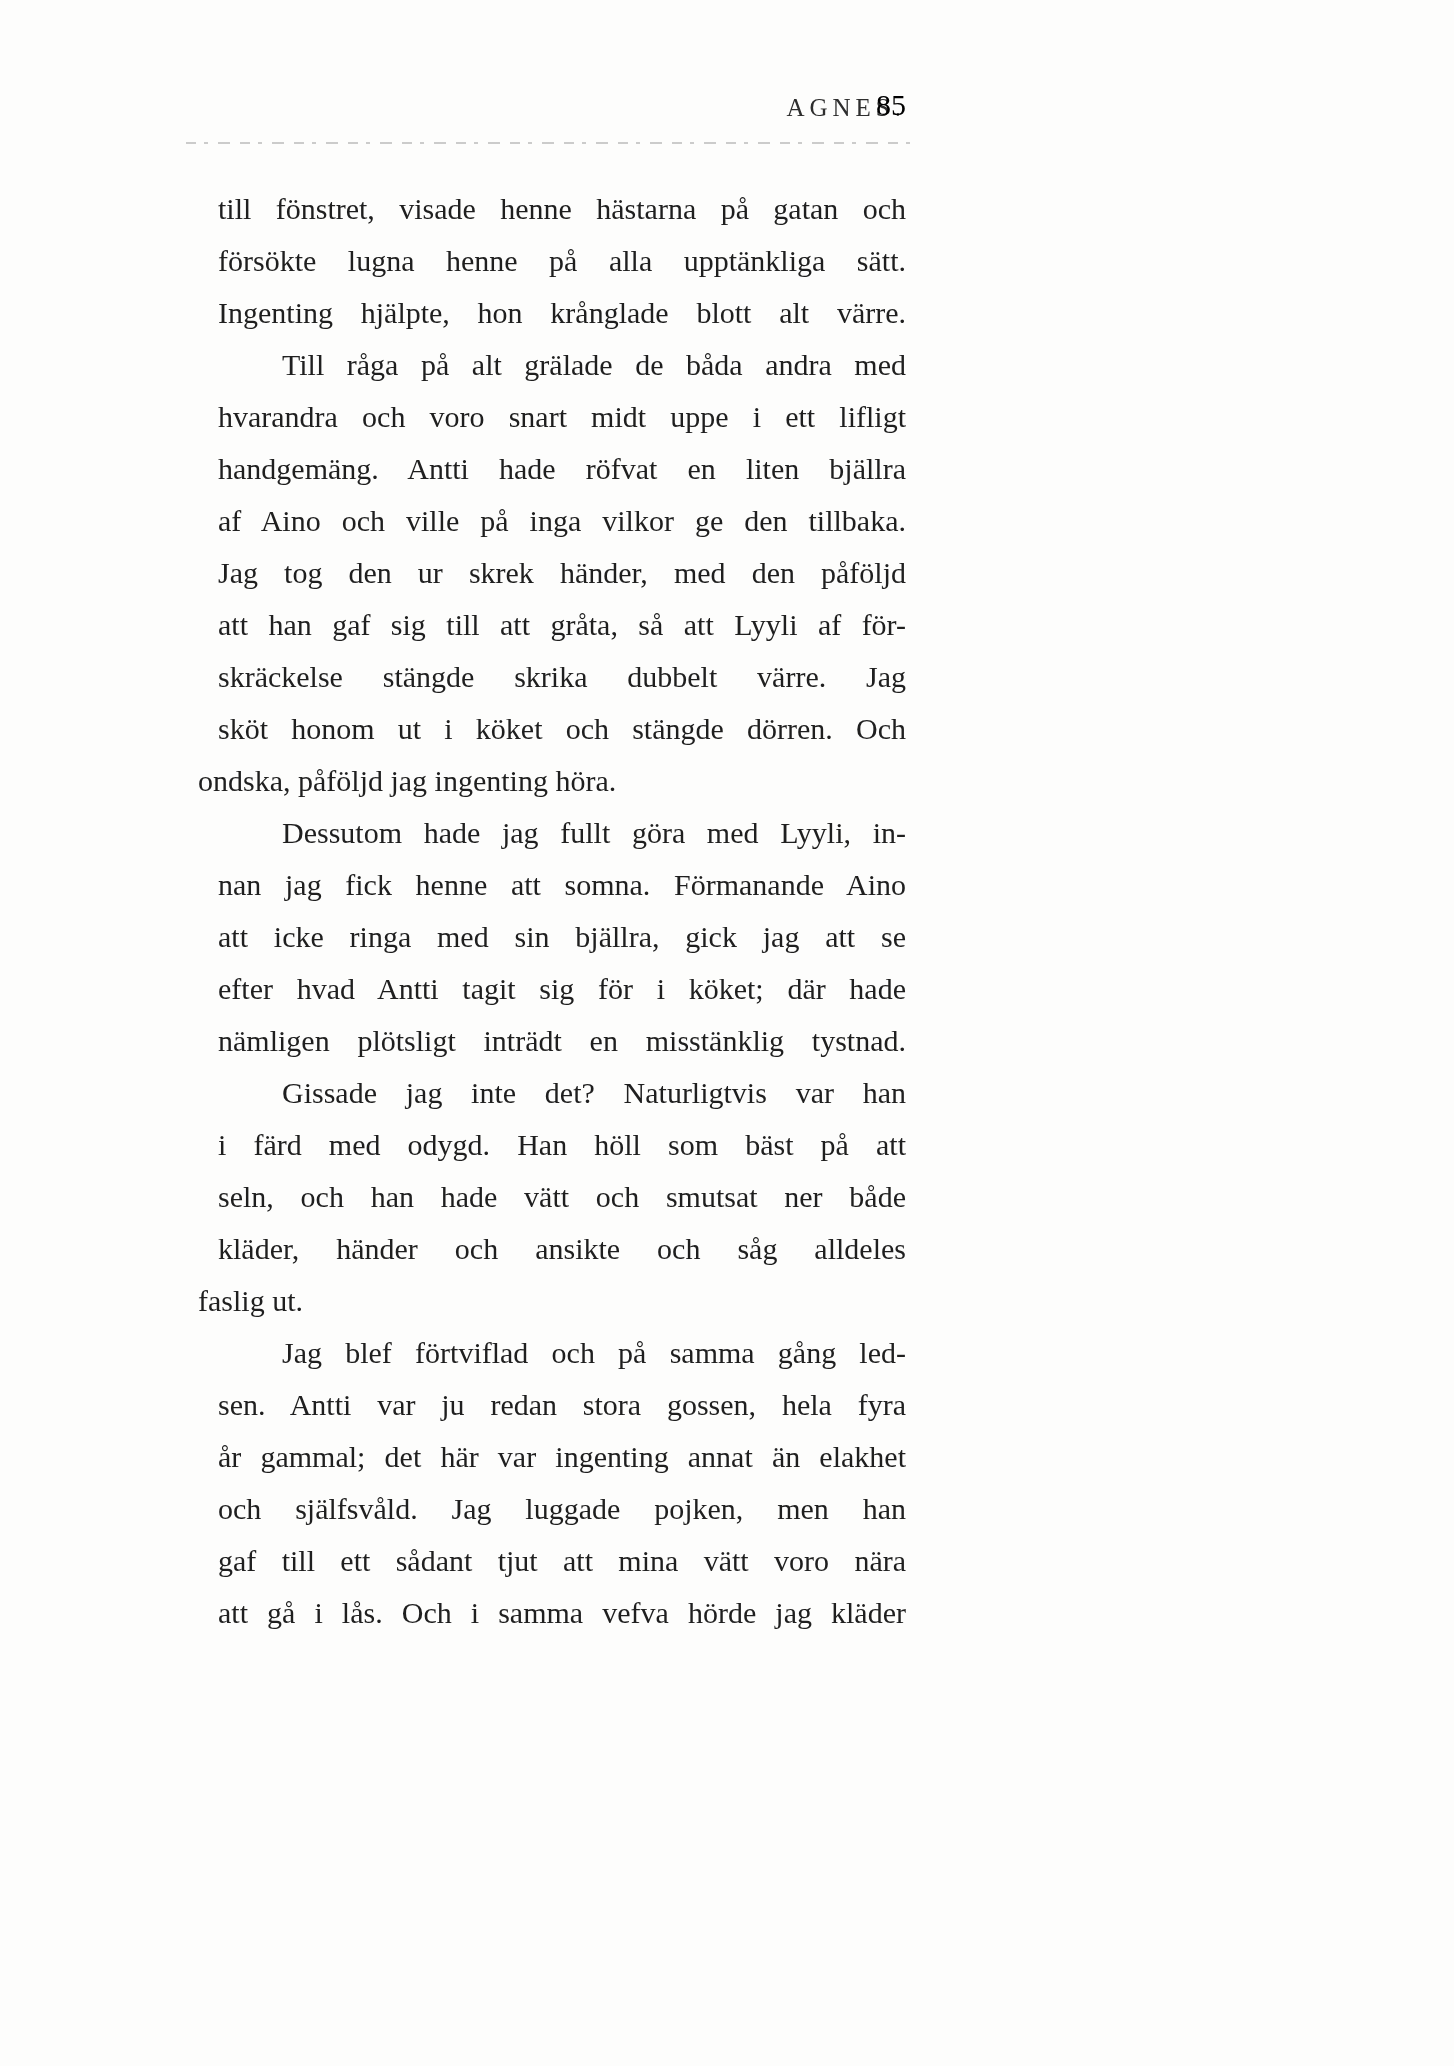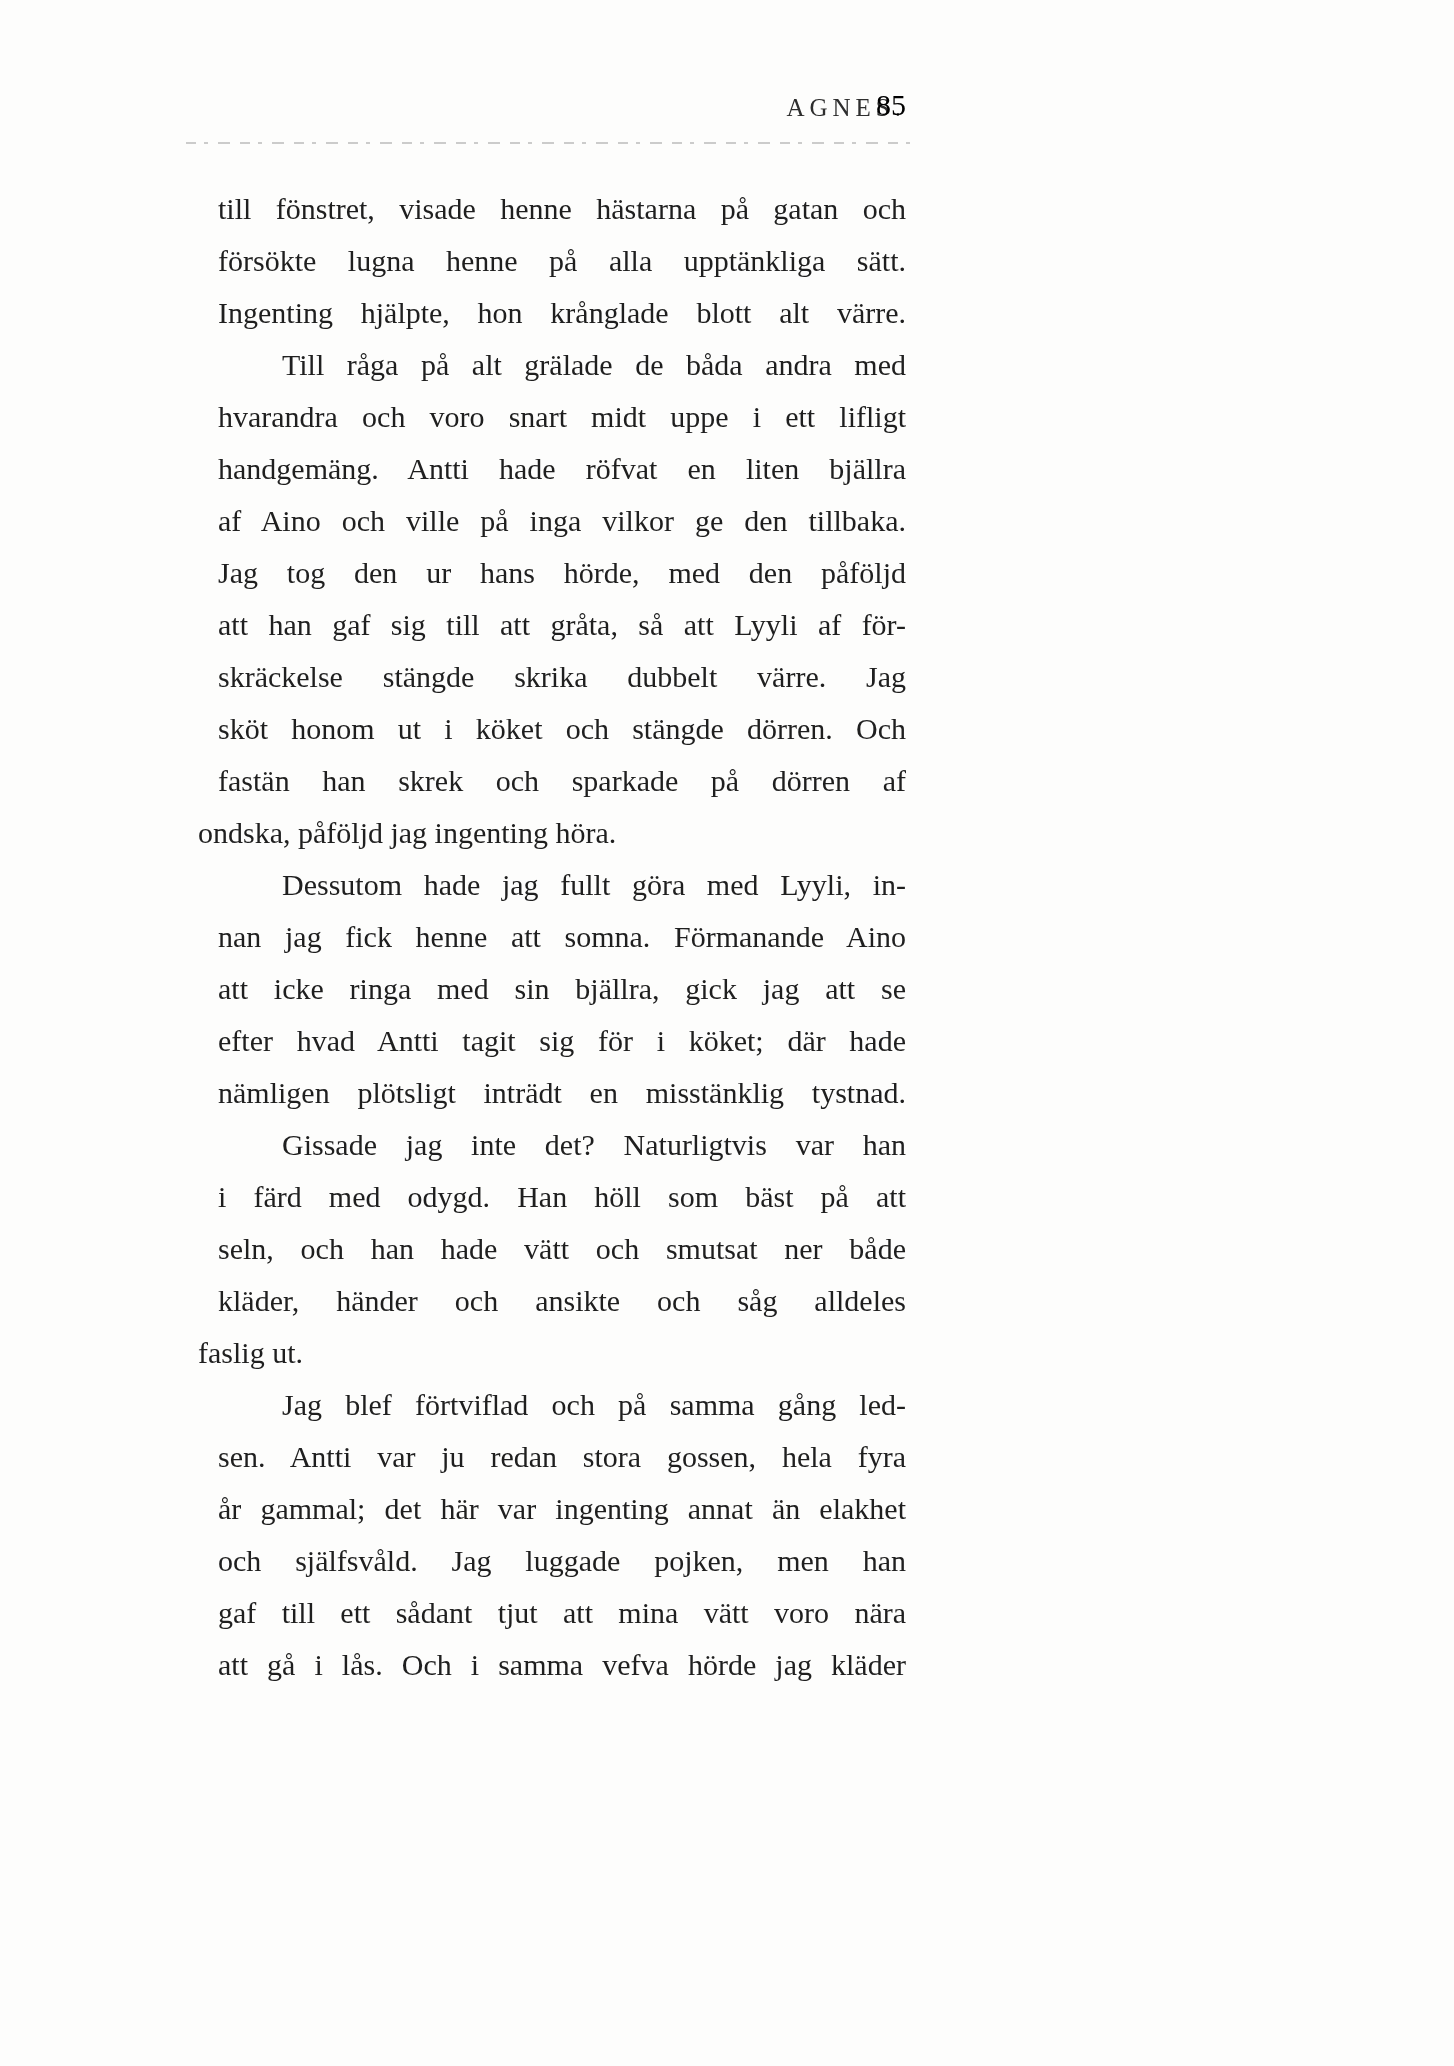--- a/index.html
+++ b/index.html
@@ -92,25 +92,24 @@
       <div class="paragraph">
         <div class="line just">till fönstret, visade henne hästarna på gatan och</div>
         <div class="line just">försökte lugna henne på alla upptänkliga sätt.</div>
         <div class="line just">Ingenting hjälpte, hon krånglade blott alt värre.</div>
       </div>
       <div class="paragraph indent">
         <div class="line just">Till råga på alt grälade de båda andra med</div>
         <div class="line just">hvarandra och voro snart midt uppe i ett lifligt</div>
         <div class="line just">handgemäng. Antti hade röfvat en liten bjällra</div>
         <div class="line just">af Aino och ville på inga vilkor ge den tillbaka.</div>
-        <div class="line just">Jag tog den ur hans hörde, med den påföljd</div>
+        <div class="line just">Jag tog den ur skrek händer, med den påföljd</div>
         <div class="line just">att han gaf sig till att gråta, så att Lyyli af för-</div>
         <div class="line just">skräckelse stängde skrika dubbelt värre. Jag</div>
         <div class="line just">sköt honom ut i köket och stängde dörren. Och</div>
-        <div class="line just">fastän han skrek och sparkade på dörren af</div>
         <div class="line">ondska, påföljd jag ingenting höra.</div>
       </div>
       <div class="paragraph indent">
         <div class="line just">Dessutom hade jag fullt göra med Lyyli, in-</div>
         <div class="line just">nan jag fick henne att somna. Förmanande Aino</div>
         <div class="line just">att icke ringa med sin bjällra, gick jag att se</div>
         <div class="line just">efter hvad Antti tagit sig för i köket; där hade</div>
         <div class="line just">nämligen plötsligt inträdt en misstänklig tystnad.</div>
       </div>
       <div class="paragraph indent">

